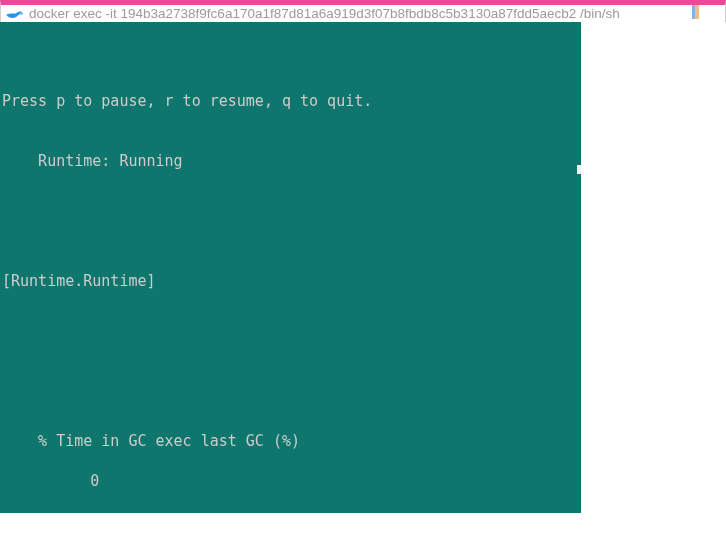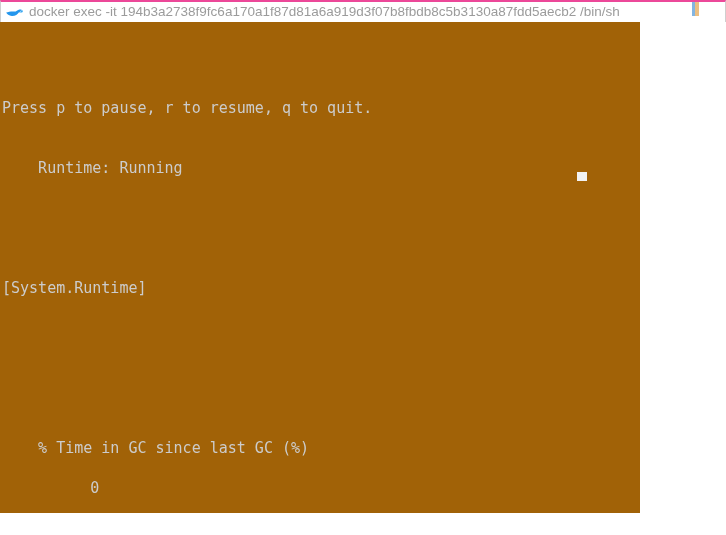--- a/index.html
+++ b/index.html
@@ -25,21 +25,21 @@
     top: 0;
     width: 726px;
     height: 22px;
     background: #ffffff;
     display: flex;
     align-items: center;
     box-sizing: border-box;
     padding-left: 4px;
     border-left: 1px solid #cfcfcf;
     border-right: 1px solid #cfcfcf;
-    border-top: 2px solid #ec4899;
+    border-top: 5px solid #ec4899;
   }
   .titlebar-icon {
     width: 18px;
     height: 16px;
     flex: 0 0 auto;
     margin-right: 6px;
     display: flex;
     align-items: center;
     justify-content: center;
   }
@@ -61,25 +61,25 @@
     height: 14px;
     background: linear-gradient(to right, #6ea8dc 0 45%, #e8b36b 45% 100%);
     opacity: 0.85;
   }
 
   
   .terminal {
     position: absolute;
     left: 0;
     top: 22px;
-    width: 640px;
+    width: 581px;
     height: 491px;
-    background: #a16207;
+    background: #0f766e;
     box-sizing: border-box;
-    padding: 16px 0 0 0;
+    padding: 9px 0 0 0;
     overflow: hidden;
   }
   .term-inner {
     position: relative;
     font-family: "DejaVu Sans Mono", "Liberation Mono", monospace;
     font-size: 15px;
     line-height: 20px;
     color: #cccccc;
     white-space: pre;
   }
@@ -137,25 +137,25 @@
     <span class="titlebar-text">docker  exec -it 194b3a2738f9fc6a170a1f87d81a6a919d3f07b8fbdb8c5b3130a87fdd5aecb2 /bin/sh</span>
     <span class="titlebar-accent"></span>
   </div>
 
   <div class="terminal">
     <div class="term-inner">
 
       <div class="line">Press p to pause, r to resume, q to quit.</div>
       <div class="line">    Runtime: Running</div>
       <div class="line"> </div>
-      <div class="line">[System.Runtime]</div>
+      <div class="line">[Runtime.Runtime]</div>
 
       <div>
         <div class="row-wrap">
-          <div class="row"><span class="label">    % Time in GC since last GC (%)</span></div>
+          <div class="row"><span class="label">    % Time in GC exec last GC (%)</span></div>
           <span class="value">0</span>
         </div>
         <div class="row-wrap">
           
           
         </div>
         
         
         
         

